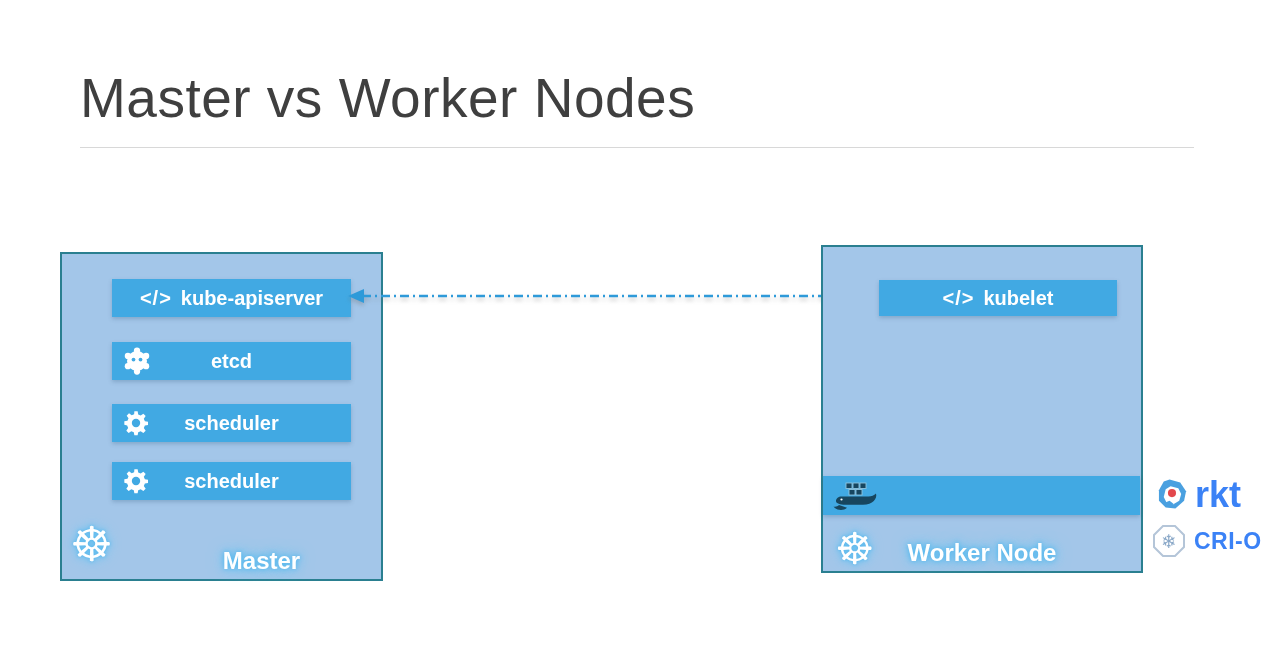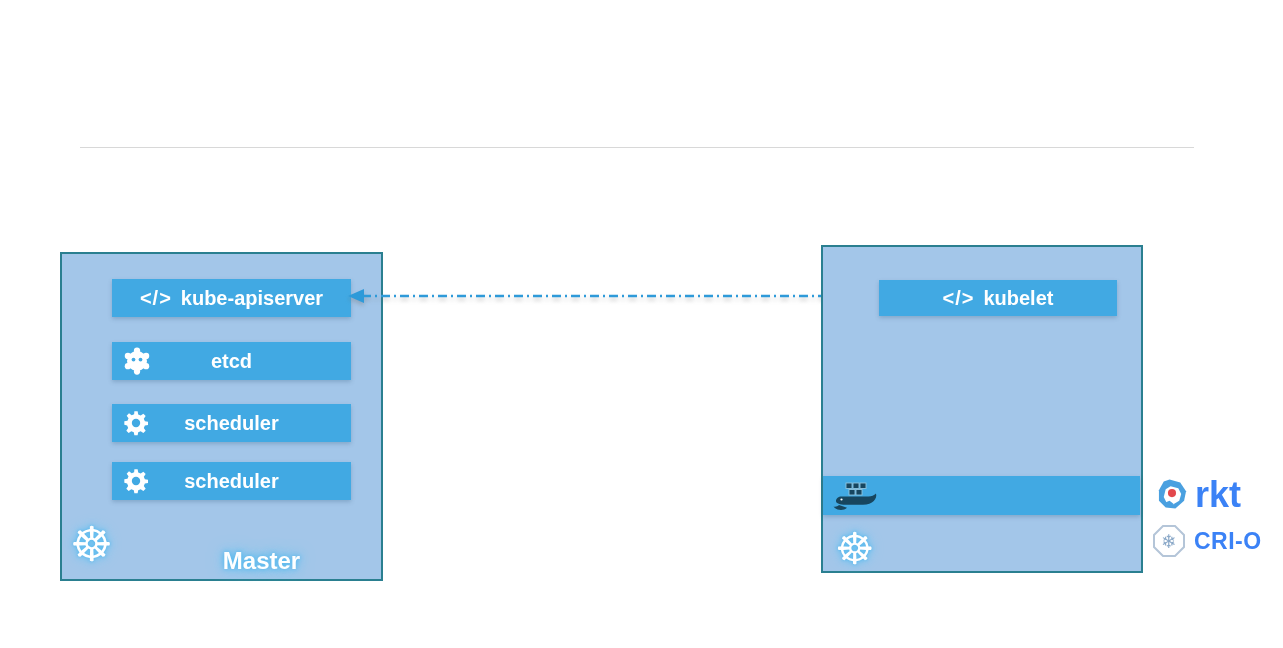--- a/index.html
+++ b/index.html
@@ -69,20 +69,21 @@
   }
   .crio-name{
     font-size:23px;font-weight:700;color:#3b82f6;margin-left:7px;line-height:1;letter-spacing:0.5px;
   }
 </style>
 </head>
 <body>
 
 <div class="stage">
 
+  <h1 class="slide-title">Master vs Worker Nodes</h1>
   <div class="title-rule"></div>
 
   <div class="node-box master-box">
 
     <div class="bar bar-kube-apiserver">
       <span class="code-glyph">&lt;/&gt;</span>
       <span>kube-apiserver</span>
     </div>
 
     <div class="bar bar-etcd">
@@ -152,20 +153,21 @@
             <rect x="23" y="9.5" width="6" height="5.5"></rect>
           </g>
           <path fill="#17465f" d="M3 21c0-2.5 2.5-4.5 5.5-4.5h27c3 0 5.5-1 7.5-3 .8 2.5-.2 5.5-2.2 7.5-2.3 2.4-6 3.8-10.8 3.8H12c-4.5 0-9-1.3-9-3.8z"></path>
           <path fill="#17465f" d="M6 25c-1.5 1.5-3.5 2-5.5 1.5C2 28.5 4.5 30 8 30c2.5 0 4.5-.8 6-2.2z"></path>
           <circle cx="8.5" cy="19.5" r="1.1" fill="#ffffff"></circle>
         </svg>
       </span>
     </div>
 
     <span class="k8s-wheel">☸</span>
+    <div class="node-label">Worker Node</div>
   </div>
 
   <div class="runtime-item rkt-item">
     <span style="display:flex;">
       <svg width="31" height="34" viewBox="0 0 32 34">
         <path fill="#4aa0e0" d="M14 1l11 3 6 9-2 10-9 8-10-1-7-7 0-11 5-9z"></path>
         <path fill="#ffffff" d="M15 8l8 2 3 6-2 7-7 4-6-2-3-6 2-8z"></path>
         <path fill="#4aa0e0" d="M9 25l5-2 4 3-2 4-5-1z"></path>
         <circle cx="16.5" cy="15" r="4.2" fill="#e2484d"></circle>
       </svg>

